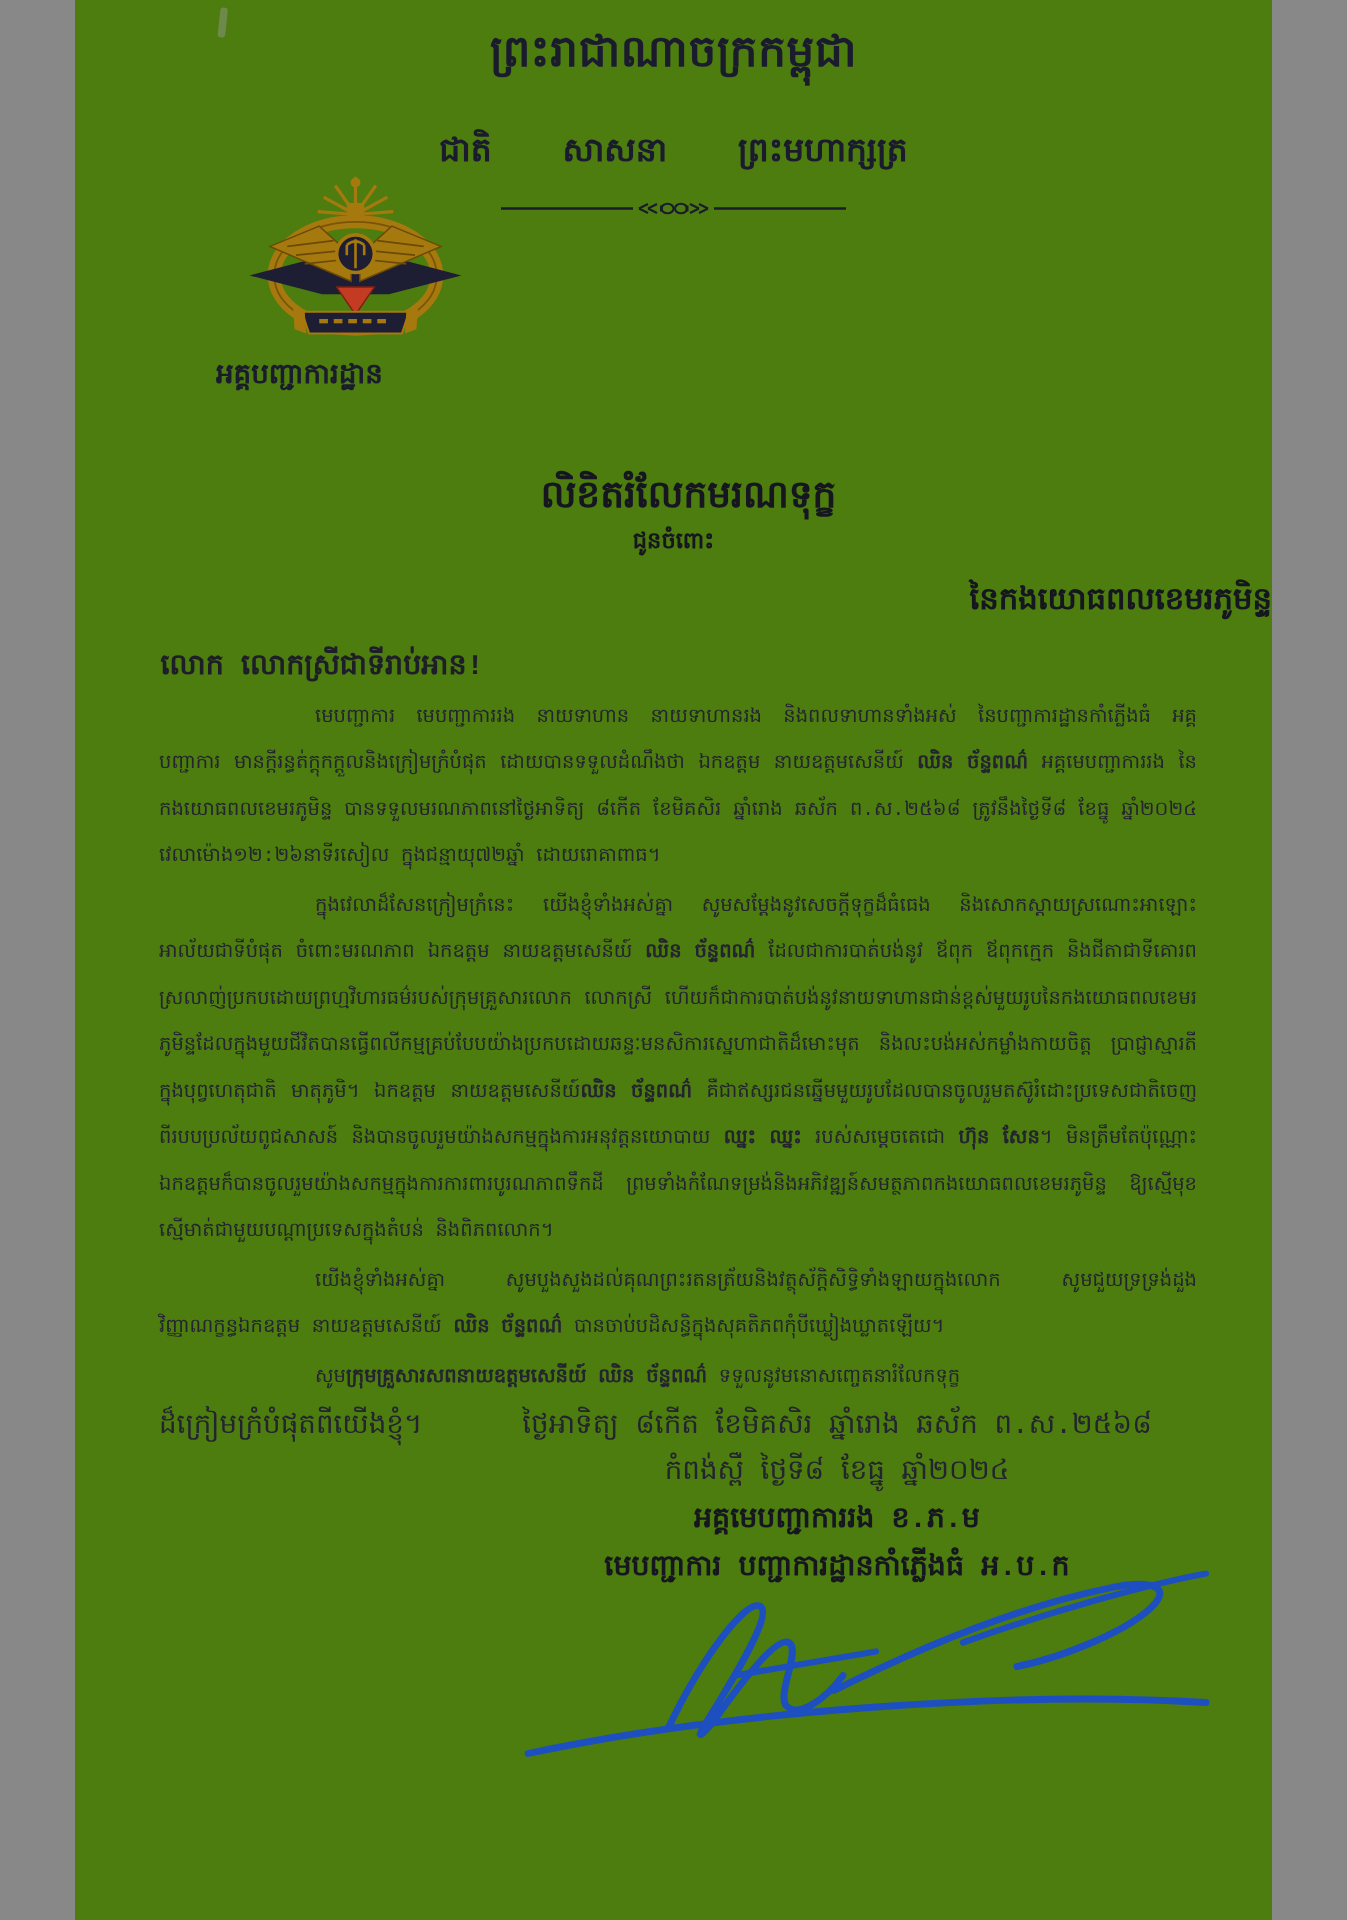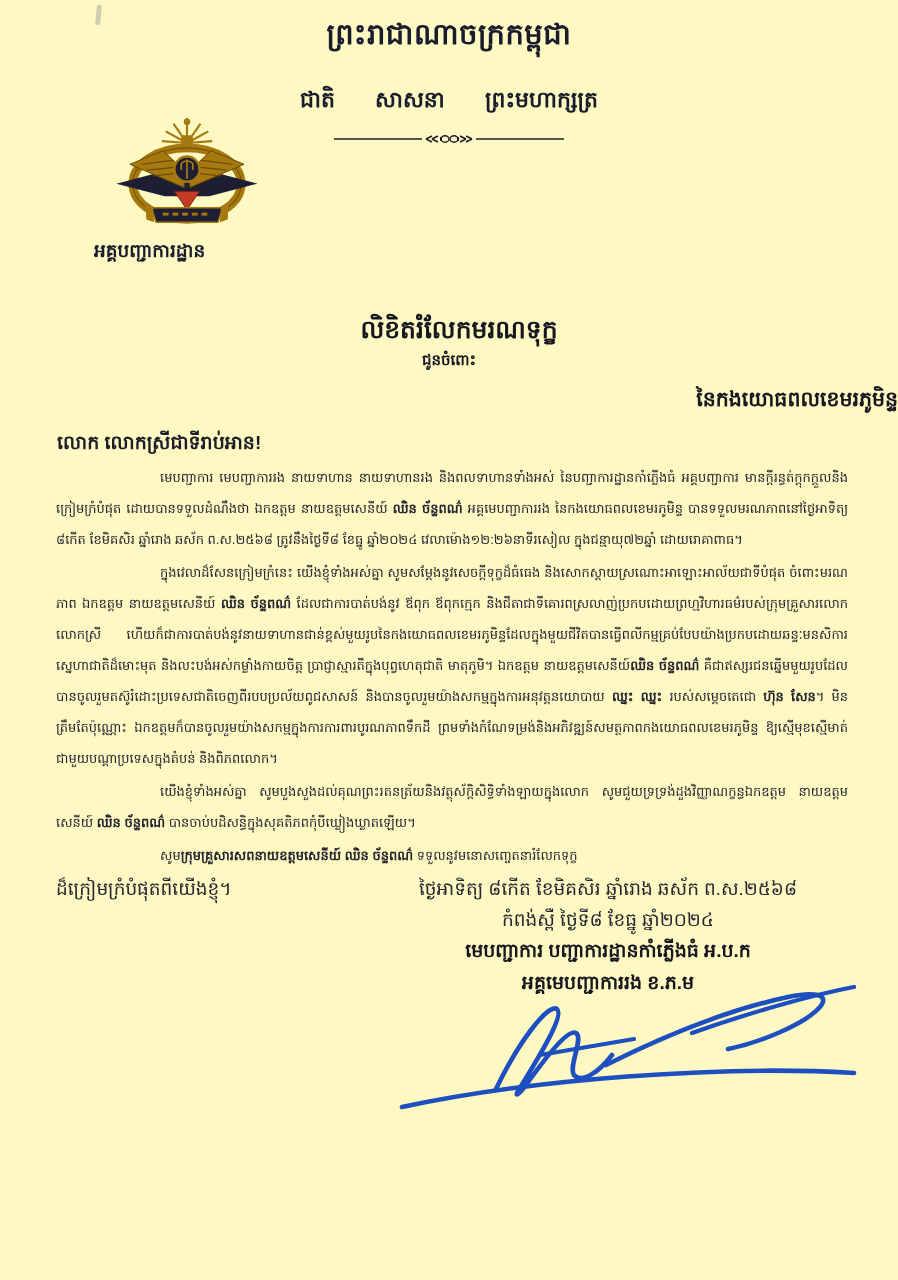--- a/index.html
+++ b/index.html
@@ -1,18 +1,18 @@
 <!DOCTYPE html>
 <html><head>
 <meta charset="utf-8">
 <style>
   html,body{margin:0;padding:0;background:#888;}
   .page{
-    width:898px;height:1280px;background:#fef9c3;position:relative;overflow:hidden;
-    font-family:Liberation Sans, sans-serif;color:#23242f;margin:0 auto;
+    width:798px;height:1280px;background:#4d7c0f;position:relative;overflow:hidden;
+    font-family:Liberation Mono, monospace;color:#23242f;margin:0 auto;
   }
   .corner-mark{position:absolute;left:96px;top:5px;width:5px;height:20px;
     background:#9a9a9a;opacity:.45;transform:rotate(6deg);border-radius:2px;}
   .header{padding-top:16px;text-align:center;}
   .kingdom{font-size:29px;font-weight:bold;color:#1a1c2e;letter-spacing:.5px;}
   .motto{font-size:22px;font-weight:bold;color:#1a1c2e;margin-top:28px;word-spacing:34px;}
   .divider{margin:14px auto 0;display:block;}
   .letterhead{position:absolute;left:50px;top:114px;width:250px;margin-left:44px;}
   .emblem{display:block;margin:0 0 4px 18px;}
   .org-line{font-size:18.5px;font-weight:bold;color:#1a1c2e;line-height:30px;text-align:left;}
@@ -115,22 +115,22 @@
     <p class="indent"><span>ក្នុងវេលាដ៏សែនក្រៀមក្រំនេះ យើងខ្ញុំទាំងអស់គ្នា សូមសម្តែងនូវសេចក្តីទុក្ខដ៏ធំធេង និងសោកស្តាយស្រណោះអាឡោះអាល័យជាទីបំផុត ចំពោះមរណភាព ឯកឧត្តម នាយឧត្តមសេនីយ៍ </span><span class="bseg">ឈិន ច័ន្ទពណ៌</span><span> ដែលជាការបាត់បង់នូវ ឪពុក ឪពុកក្មេក និងជីតាជាទីគោរពស្រលាញ់ប្រកបដោយព្រហ្មវិហារធម៌របស់ក្រុមគ្រួសារលោក លោកស្រី ហើយក៏ជាការបាត់បង់នូវនាយទាហានជាន់ខ្ពស់មួយរូបនៃកងយោធពលខេមរភូមិន្ទដែលក្នុងមួយជីវិតបានធ្វើពលីកម្មគ្រប់បែបយ៉ាងប្រកបដោយឆន្ទៈមនសិការស្នេហាជាតិដ៏មោះមុត និងលះបង់អស់កម្លាំងកាយចិត្ត ប្រាជ្ញាស្មារតីក្នុងបុព្វហេតុជាតិ មាតុភូមិ។ ឯកឧត្តម នាយឧត្តមសេនីយ៍</span><span class="bseg">ឈិន ច័ន្ទពណ៌</span><span> គឺជាឥស្សរជនឆ្នើមមួយរូបដែលបានចូលរួមតស៊ូរំដោះប្រទេសជាតិចេញពីរបបប្រល័យពូជសាសន៍ និងបានចូលរួមយ៉ាងសកម្មក្នុងការអនុវត្តនយោបាយ </span><span class="bseg">ឈ្នះ ឈ្នះ </span><span>របស់សម្តេចតេជោ </span><span class="bseg">ហ៊ុន សែន</span><span>។ មិនត្រឹមតែប៉ុណ្ណោះ ឯកឧត្តមក៏បានចូលរួមយ៉ាងសកម្មក្នុងការការពារបូរណភាពទឹកដី ព្រមទាំងកំណែទម្រង់និងអភិវឌ្ឍន៍សមត្ថភាពកងយោធពលខេមរភូមិន្ទ ឱ្យស្មើមុខស្មើមាត់ជាមួយបណ្តាប្រទេសក្នុងតំបន់ និងពិភពលោក។</span></p>
     <p class="indent"><span>យើងខ្ញុំទាំងអស់គ្នា សូមបួងសួងដល់គុណព្រះរតនត្រ័យនិងវត្ថុស័ក្តិសិទ្ធិទាំងឡាយក្នុងលោក សូមជួយទ្រទ្រង់ដួងវិញ្ញាណក្ខន្ធឯកឧត្តម នាយឧត្តមសេនីយ៍ </span><span class="bseg">ឈិន ច័ន្ទពណ៌</span><span> បានចាប់បដិសន្ធិក្នុងសុគតិភពកុំបីឃ្លៀងឃ្លាតឡើយ។</span></p>
     <p class="indent"><span>សូម</span><span class="bseg">ក្រុមគ្រួសារសពនាយឧត្តមសេនីយ៍ ឈិន ច័ន្ទពណ៌</span><span>  ទទួលនូវមនោសញ្ចេតនារំលែកទុក្ខ</span></p>
   </div>
 
   <div class="closing-row">
     <div class="closing-tail">ដ៏ក្រៀមក្រំបំផុតពីយើងខ្ញុំ។</div>
     <div class="sig-col">
       <div class="sig-line">ថ្ងៃអាទិត្យ ៨កើត ខែមិគសិរ ឆ្នាំរោង ឆស័ក ព.ស.២៥៦៨</div>
       <div class="sig-line">កំពង់ស្ពឺ ថ្ងៃទី៨ ខែធ្នូ ឆ្នាំ២០២៤</div>
+      <div class="sig-title">អគ្គមេបញ្ជាការរង ខ.ភ.ម</div>
       <div class="sig-title">មេបញ្ជាការ បញ្ជាការដ្ឋានកាំភ្លើងធំ អ.ប.ក</div>
-      <div class="sig-title">អគ្គមេបញ្ជាការរង ខ.ភ.ម</div>
       <div class="sig-wrap">
         <svg class="sig-svg" width="470" height="125" viewBox="0 0 470 125">
           <g fill="none" stroke="#1d4fc0" stroke-linecap="round" stroke-linejoin="round">
             <path d="M104,104 C126,58 156,18 165,24 C174,31 138,86 126,106 C122,113 128,108 134,100 C154,72 176,44 184,48 C192,53 176,82 182,90 C190,99 208,86 220,70" stroke-width="4.6"></path>
             <path d="M148,70 L242,54" stroke-width="4.2"></path>
             <path d="M214,80 C262,56 330,26 396,12 C424,6 438,10 428,22 C412,40 366,58 336,64" stroke-width="4.6"></path>
             <path d="M300,48 C356,28 420,10 462,2" stroke-width="4.2"></path>
             <path d="M10,122 C140,94 330,80 462,88" stroke-width="4.6"></path>
           </g>
         </svg>

